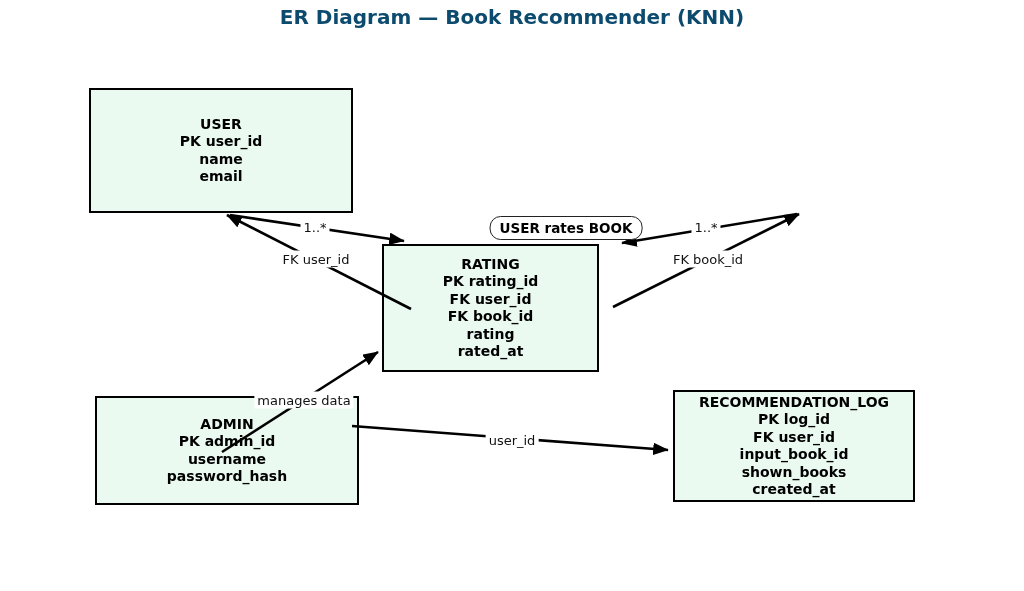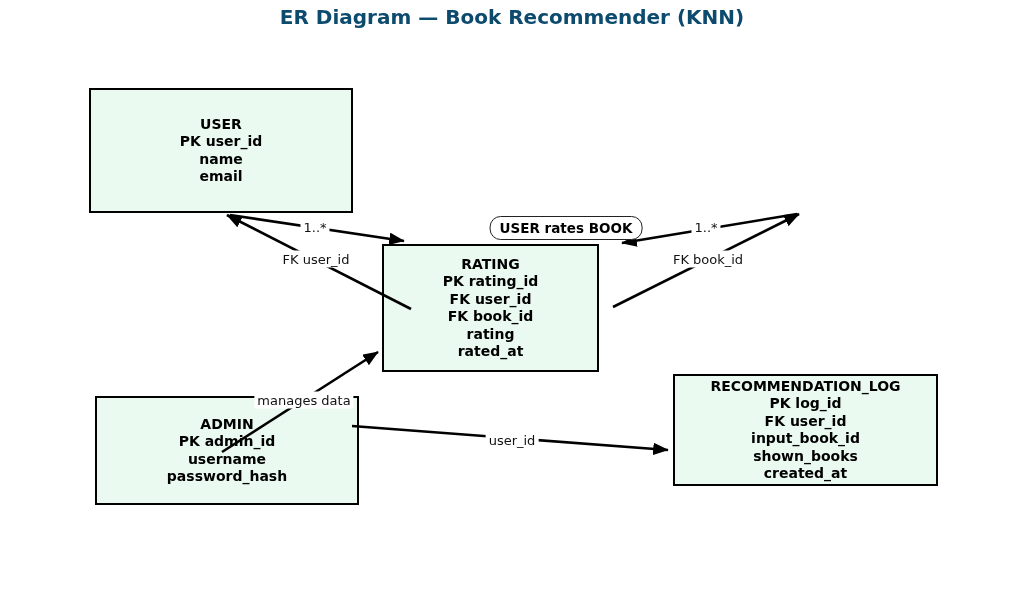--- a/index.html
+++ b/index.html
@@ -26,21 +26,21 @@
     border:2px solid var(--entity-border);
     display:flex;flex-direction:column;justify-content:center;align-items:center;
     text-align:center;font-weight:bold;font-size:14px;line-height:17.5px;
     z-index:1;
   }
   .entity .line{white-space:nowrap;}
   #entity-user{left:89px;top:88px;width:264px;height:125px;}
   #entity-book{left:673px;top:88px;width:261px;height:125px;}
   #entity-rating{left:382px;top:244px;width:217px;height:128px;}
   #entity-admin{left:95px;top:396px;width:264px;height:109px;}
-  #entity-reclog{left:673px;top:374px;width:265px;height:112px;}
+  #entity-reclog{left:673px;top:390px;width:242px;height:112px;}
   svg.edges{
     position:absolute;left:0;top:0;width:1024px;height:591px;
     z-index:2;pointer-events:none;
   }
   svg.edges line{stroke:var(--edge-line);stroke-width:2.6;}
   .edge-label{
     position:absolute;transform:translate(-50%,-50%);
     background:#ffffff;padding:1px 3px;
     font-size:13px;color:var(--label-text);white-space:nowrap;
     z-index:3;

